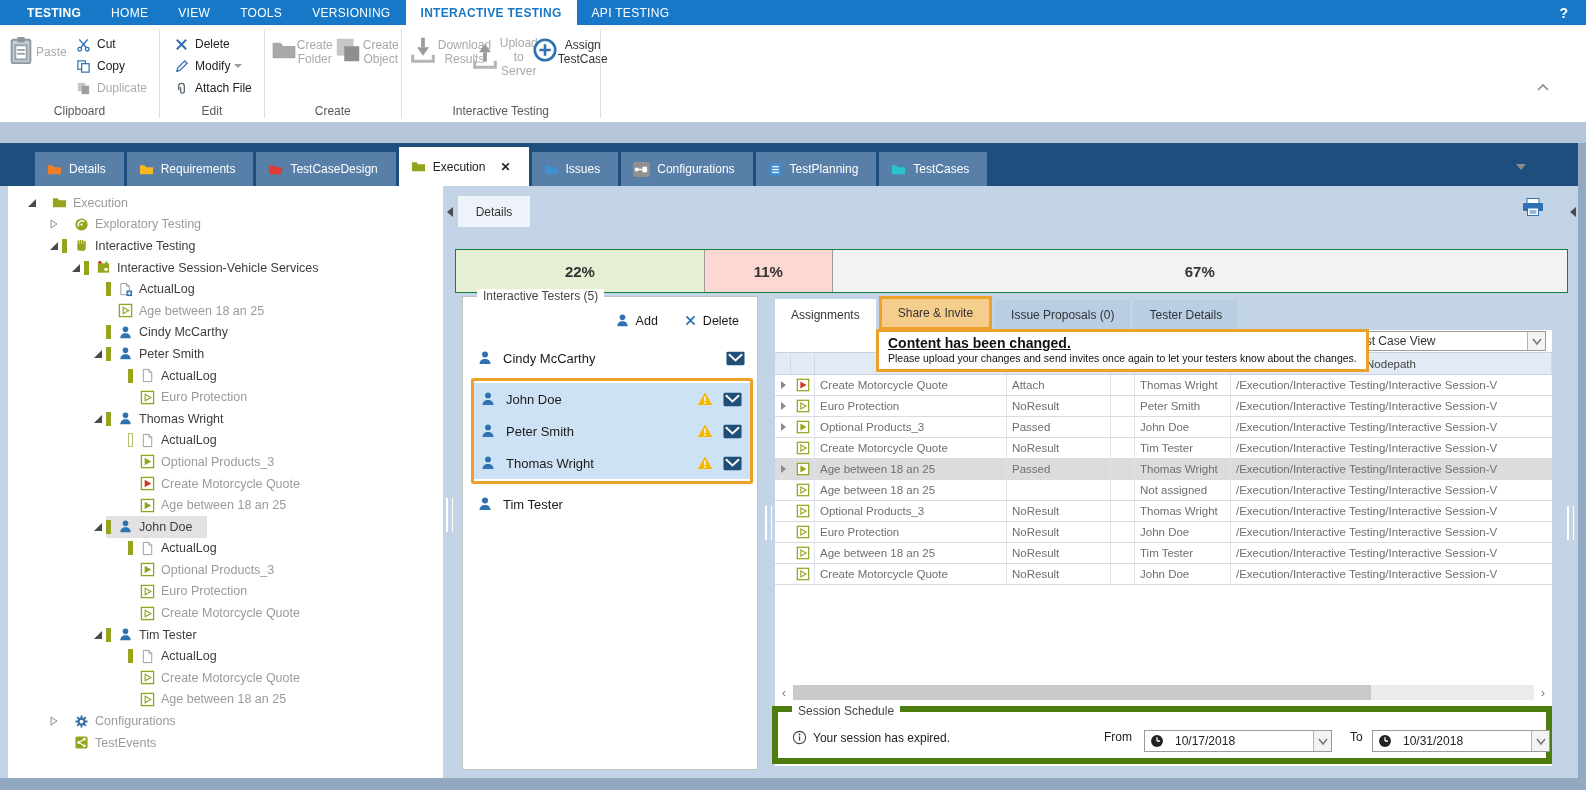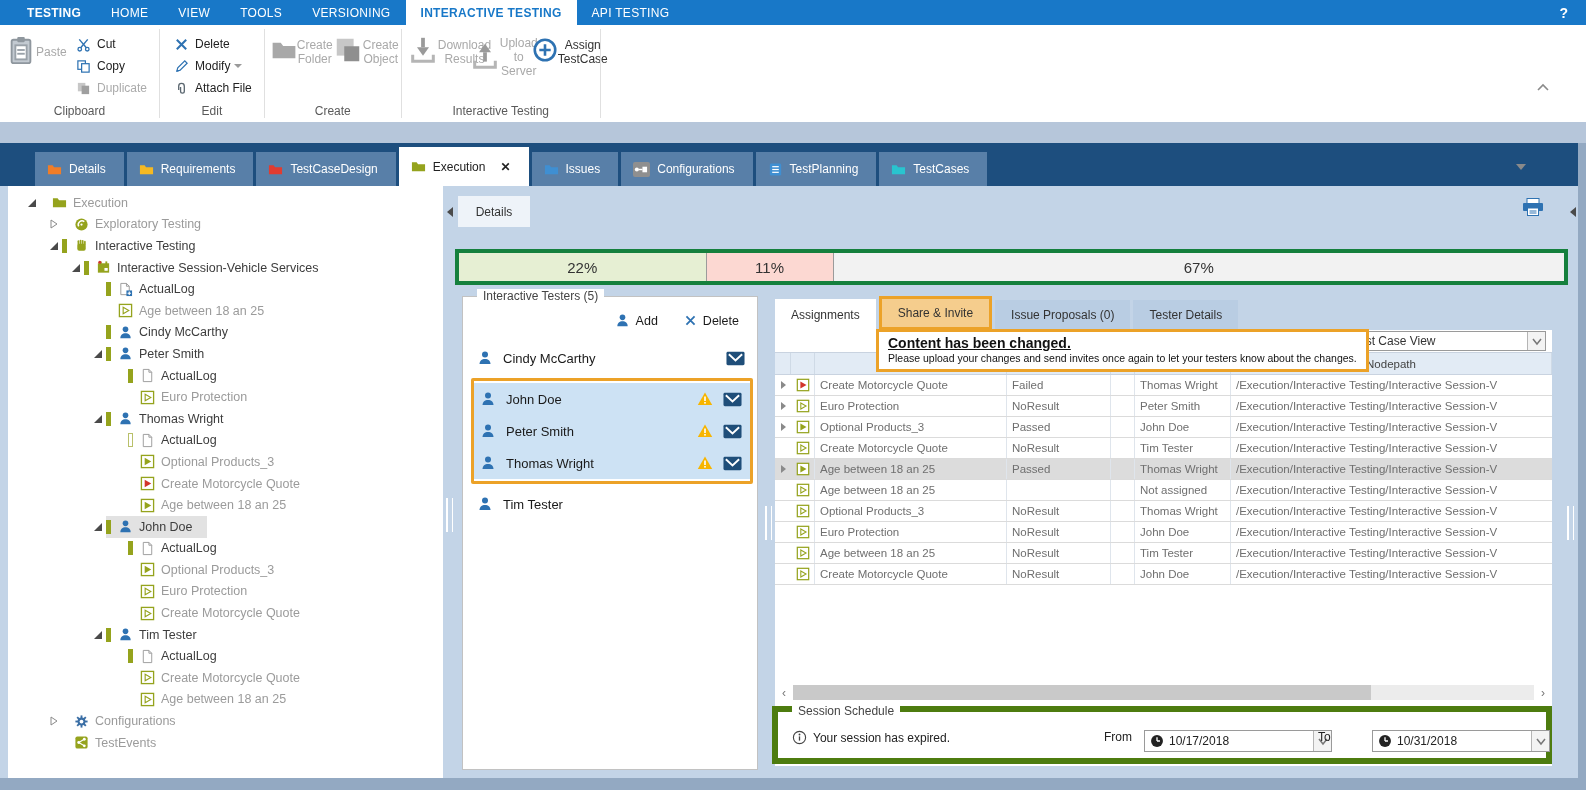--- a/index.html
+++ b/index.html
@@ -63,21 +63,21 @@
   .tl{color:var(--dark);}
   .tl.muted{color:var(--muted);}
 
   .splitter-handle{position:absolute;width:7px;height:34px;display:flex;justify-content:space-between;}
   .splitter-handle i{width:1.5px;background:#fff;}
 
   
   .details-tab{position:absolute;left:458px;top:196px;width:72px;height:31px;background:#eef3f9;color:#333;font-size:12px;display:flex;align-items:center;justify-content:center;}
   .collapse-arrow{position:absolute;width:0;height:0;border-top:5px solid transparent;border-bottom:5px solid transparent;border-right:6px solid #4a4a4a;}
   .print-btn{position:absolute;left:1522px;top:198px;}
-  .progress{position:absolute;left:455px;top:249px;width:1113px;height:36px;display:flex;border:4px solid #15803d;}
+  .progress{position:absolute;left:455px;top:249px;width:1113px;height:44px;display:flex;border:1px solid #15803d;font-weight:bold;}
   .pseg{height:100%;display:flex;align-items:center;justify-content:center;font-size:15px;color:#333;border-right:1px solid #9b9b9b;}
   .pseg:last-child{border-right:none;}
 
   
   .testers-panel{position:absolute;left:462px;top:296px;width:296px;height:474px;background:#fff;border:1px solid #c2c2c2;}
   .gb-label{position:absolute;left:14px;top:-8px;background:#fff;padding:0 6px;font-size:12px;color:#444;white-space:nowrap;}
   .tester-actions{display:flex;justify-content:flex-end;gap:26px;padding:16px 18px 6px 0;font-size:12.5px;color:#1a1a1a;}
   .taction{display:flex;align-items:center;gap:6px;cursor:default;}
   .tester-list{padding:8px 4px 0 8px;}
   .tester-row{height:32px;display:flex;align-items:center;font-size:13px;color:#1a1a1a;padding:0 8px 0 6px;}
@@ -113,24 +113,24 @@
 
   .hscroll{position:absolute;left:0;top:354px;width:777px;height:17px;background:#fff;display:flex;align-items:center;}
   .hs-arrow{width:18px;height:17px;display:flex;align-items:center;justify-content:center;color:#777;font-size:12px;}
   .hs-track{flex:1;height:15px;background:#ececec;position:relative;}
   .hs-thumb{position:absolute;left:0;top:0;height:15px;width:78%;background:#c9c9c9;}
 
   .session-box{position:absolute;left:-3px;top:376px;width:780px;height:58px;border:6px solid #4d7c0f;background:#fff;}
   .session-row{position:absolute;left:0;top:18px;width:100%;height:28px;display:flex;align-items:flex-start;font-size:12px;color:#222;}
   .sess-info{display:flex;align-items:center;gap:6px;margin-left:14px;}
   .date-combo{height:22px;border:1px solid #9a9a9a;background:#fff;display:flex;align-items:center;font-size:12px;color:#222;}
-  .date-combo .dv{flex:1;display:flex;align-items:center;gap:5px;padding-left:5px;}
+  .date-combo .dv{flex:1;display:flex;align-items:center;gap:11px;padding-left:5px;}
   .from-label{position:absolute;left:326px;}
   .combo-from{position:absolute;left:366px;width:188px;}
-  .to-label{position:absolute;left:540px;}
+  .to-label{position:absolute;left:572px;}
   .combo-to{position:absolute;left:594px;width:178px;}
 
   
   .tooltip{position:absolute;left:876px;top:329px;background:#fff;border:3px solid var(--orange);padding:3px 9px 5px 9px;z-index:30;white-space:nowrap;}
   .tooltip .t1{font-size:14px;font-weight:bold;color:#111;text-decoration:underline;}
   .tooltip .t2{font-size:10.5px;color:#111;margin-top:1px;}
 </style>
 </head>
 <body>
 
@@ -934,21 +934,21 @@
      <span class="c c-exp">
           <span class="row-exp"></span>
         </span>
      <span class="c c-ico">
           <svg width="14" height="14" viewBox="0 0 16 16">
             <rect x="1.5" y="1.5" width="13" height="13" fill="#fff" stroke="#95a31d" stroke-width="1.4"></rect>
             <path d="M5 4L12 8 5 12z" fill="#d2342a"></path>
           </svg>
         </span>
      <span class="c c-name">Create Motorcycle Quote</span>
-     <span class="c c-status">Failed</span>
+     <span class="c c-status">Attach</span>
      <span class="c c-x"></span>
      <span class="c c-tester">Thomas Wright</span>
      <span class="c c-path">/Execution/Interactive Testing/Interactive Session-V</span>
    </div>
       <div class="grid-row">
      <span class="c c-exp">
           <span class="row-exp"></span>
         </span>
      <span class="c c-ico">
           <svg width="14" height="14" viewBox="0 0 16 16">

